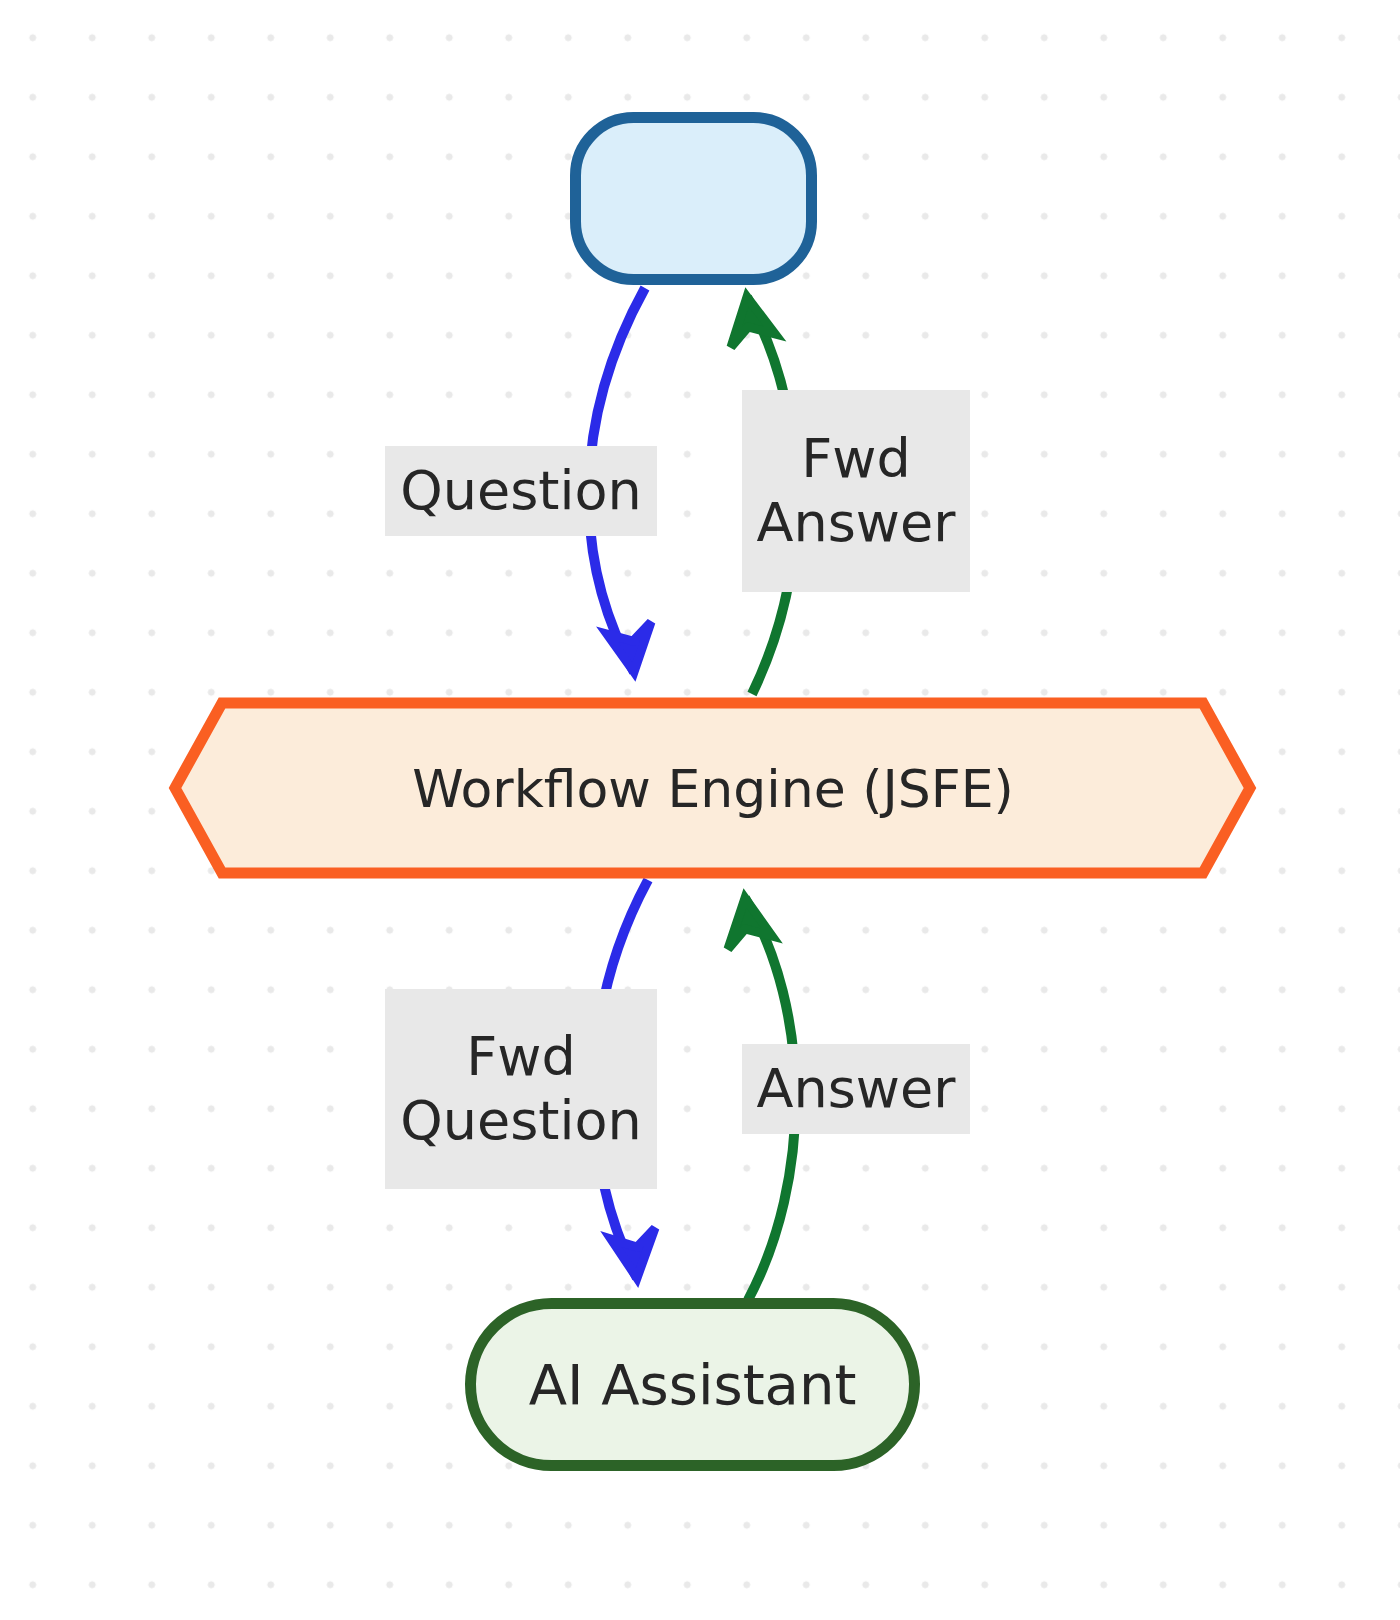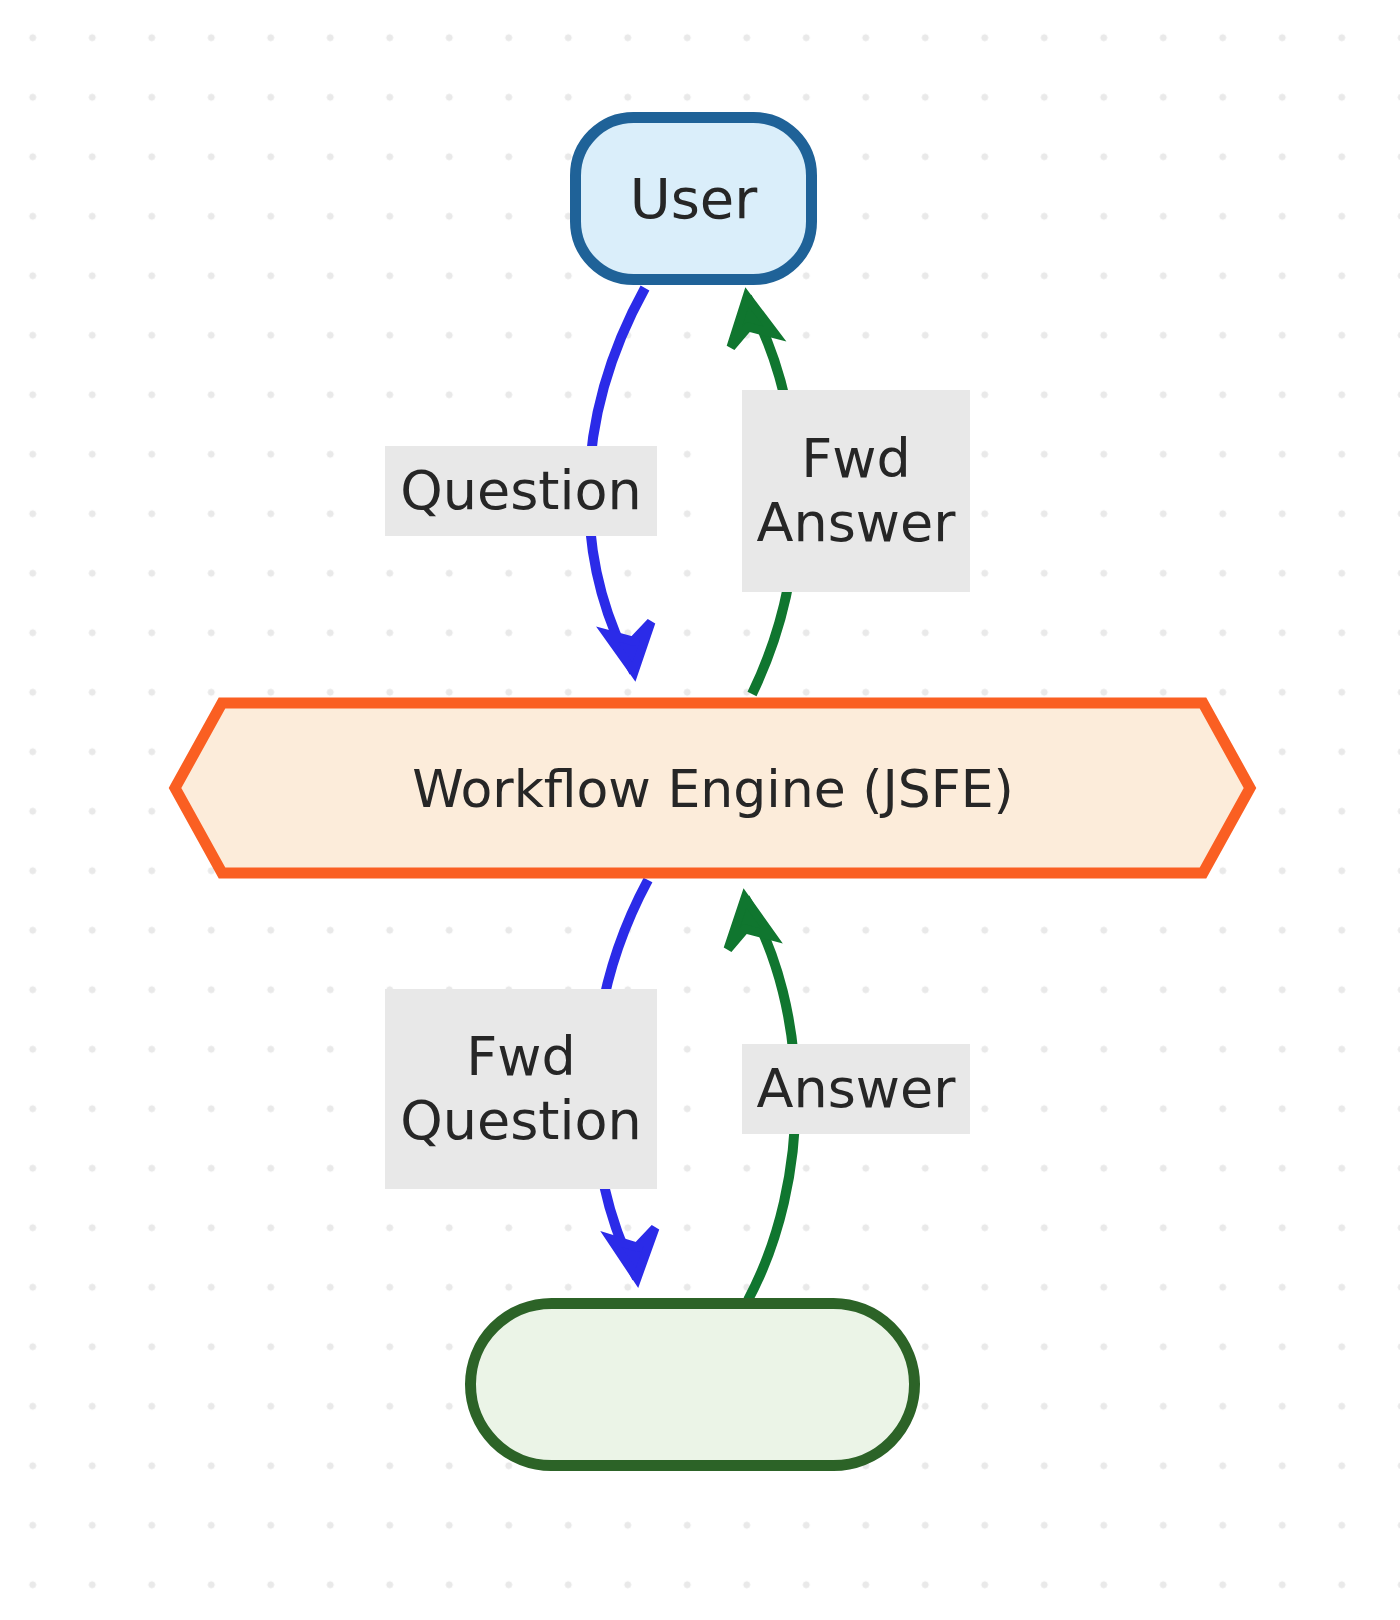--- a/index.html
+++ b/index.html
@@ -105,24 +105,24 @@
         </clipPath>
     </defs>
 
     <rect x="575.5" y="117.5" width="236" height="162" rx="58" ry="58" fill="#daeefa" stroke="#1f6298" stroke-width="11"></rect>
 
     <polygon points="175,788 222,703 1203,703 1250,788 1203,873 222,873" fill="#fcecda" stroke="#fa5f22" stroke-width="11" stroke-linejoin="miter"></polygon>
 
     <rect x="470.5" y="1303.5" width="444" height="162" rx="81" ry="81" fill="#ebf4e7" stroke="#2c6327" stroke-width="11"></rect>
   </svg>
 
-  <div class="node-label" style="left:575px; top:117px; width:237px; height:163px; font-size:56px;">User</div>
 
   <div class="node-label" style="left:222px; top:703px; width:982px; height:171px; font-size:52px;">Workflow Engine (JSFE)</div>
 
+  <div class="node-label" style="left:470px; top:1303px; width:445px; height:163px; font-size:56px;">AI Assistant</div>
 
   <div class="edge-label" style="left:385px; top:446px; width:272px; height:90px; font-size:54px;">
     <span>Question</span>
   </div>
 
   <div class="edge-label" style="left:742px; top:390px; width:228px; height:202px; font-size:54px;">
     <span>Fwd</span>
     <span>Answer</span>
   </div>
 

